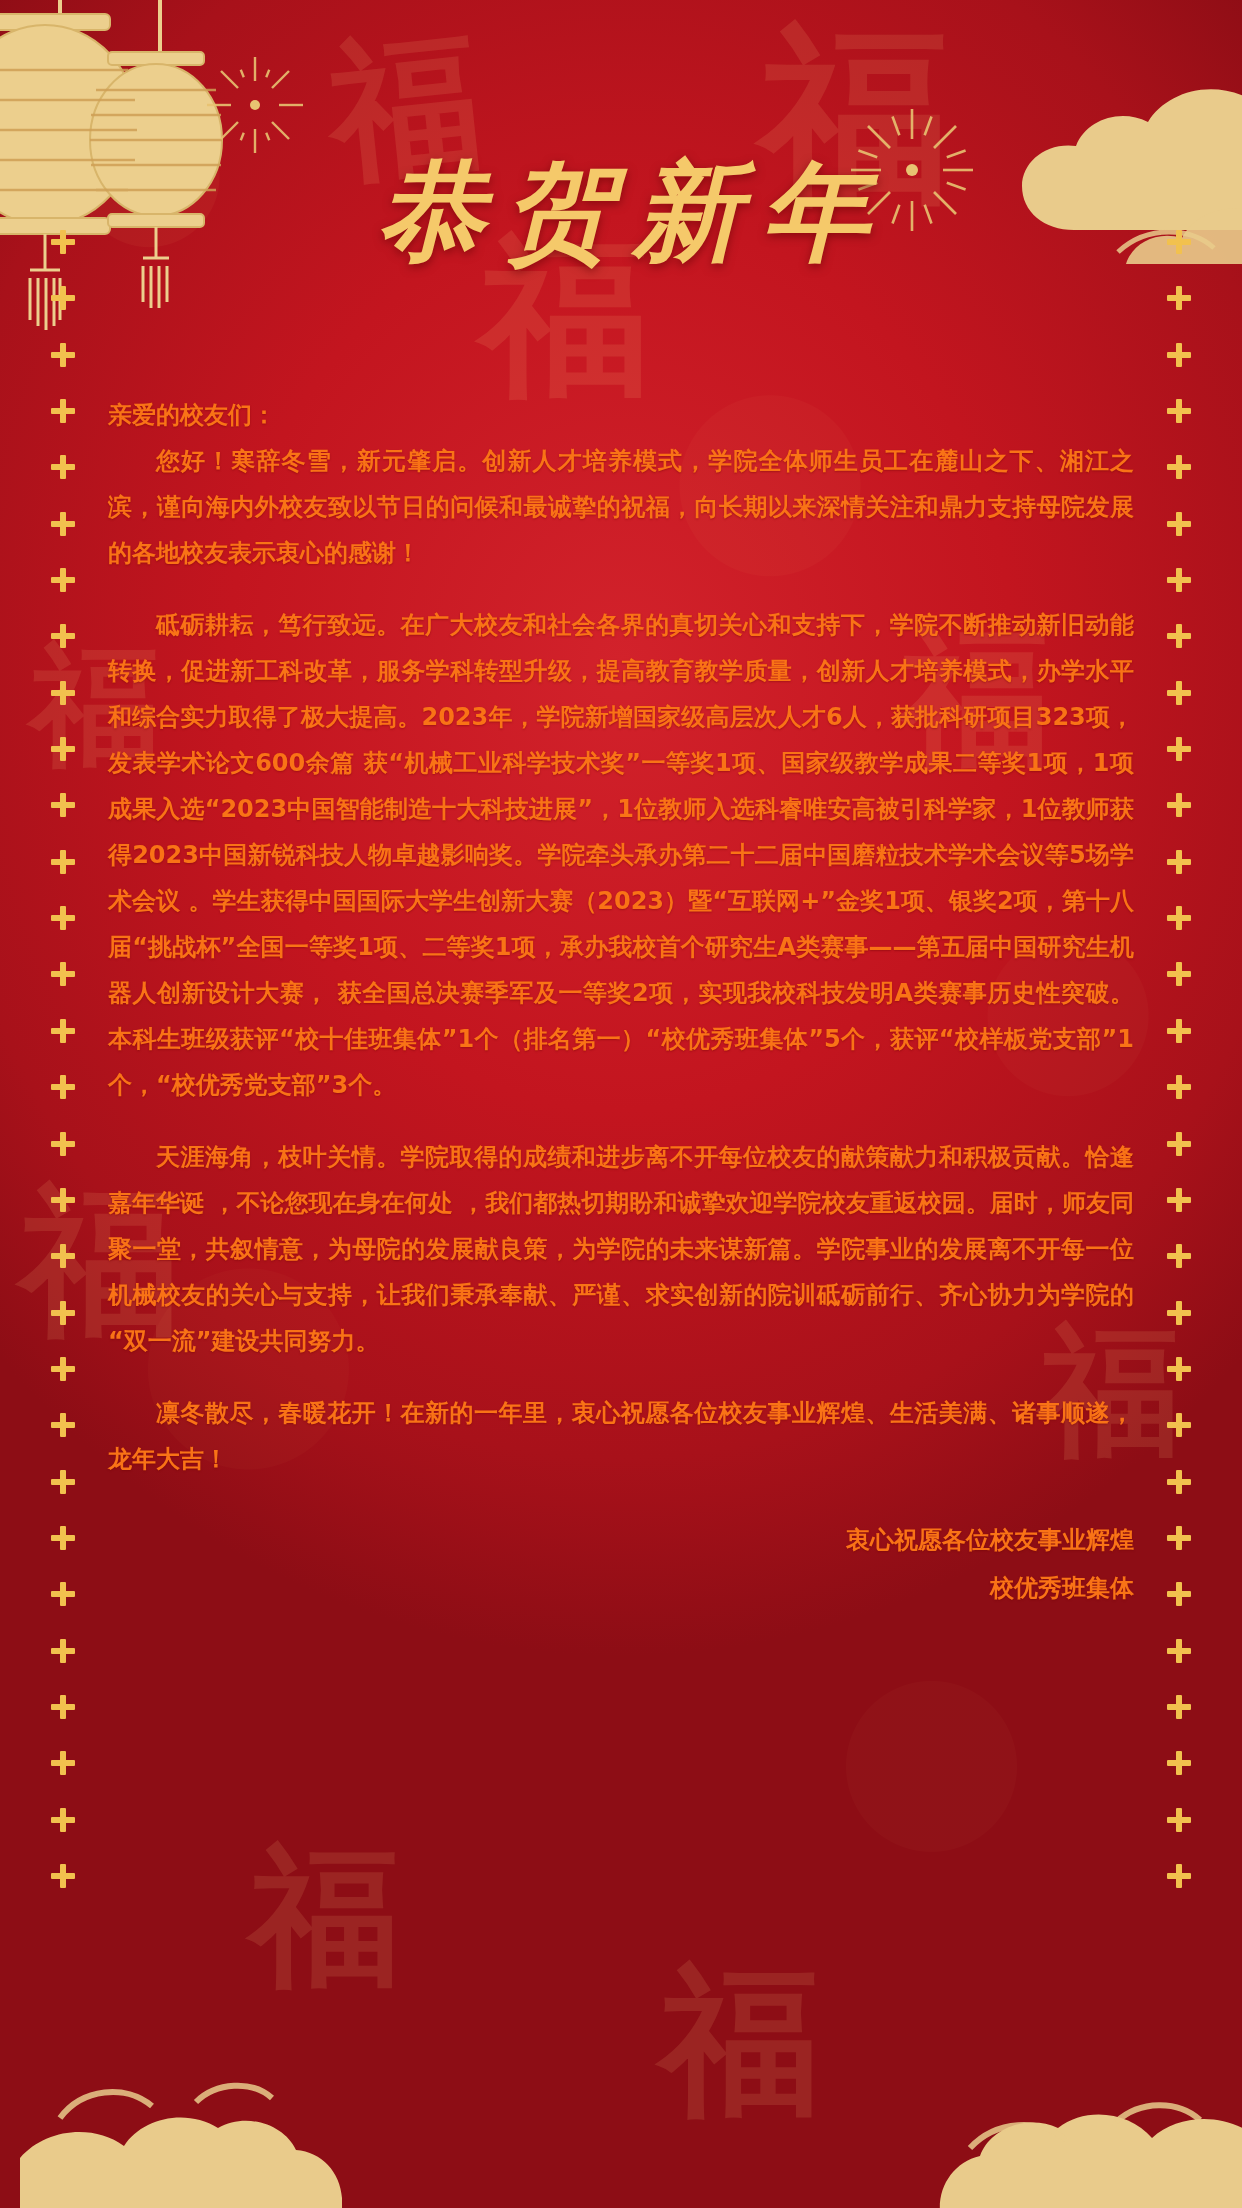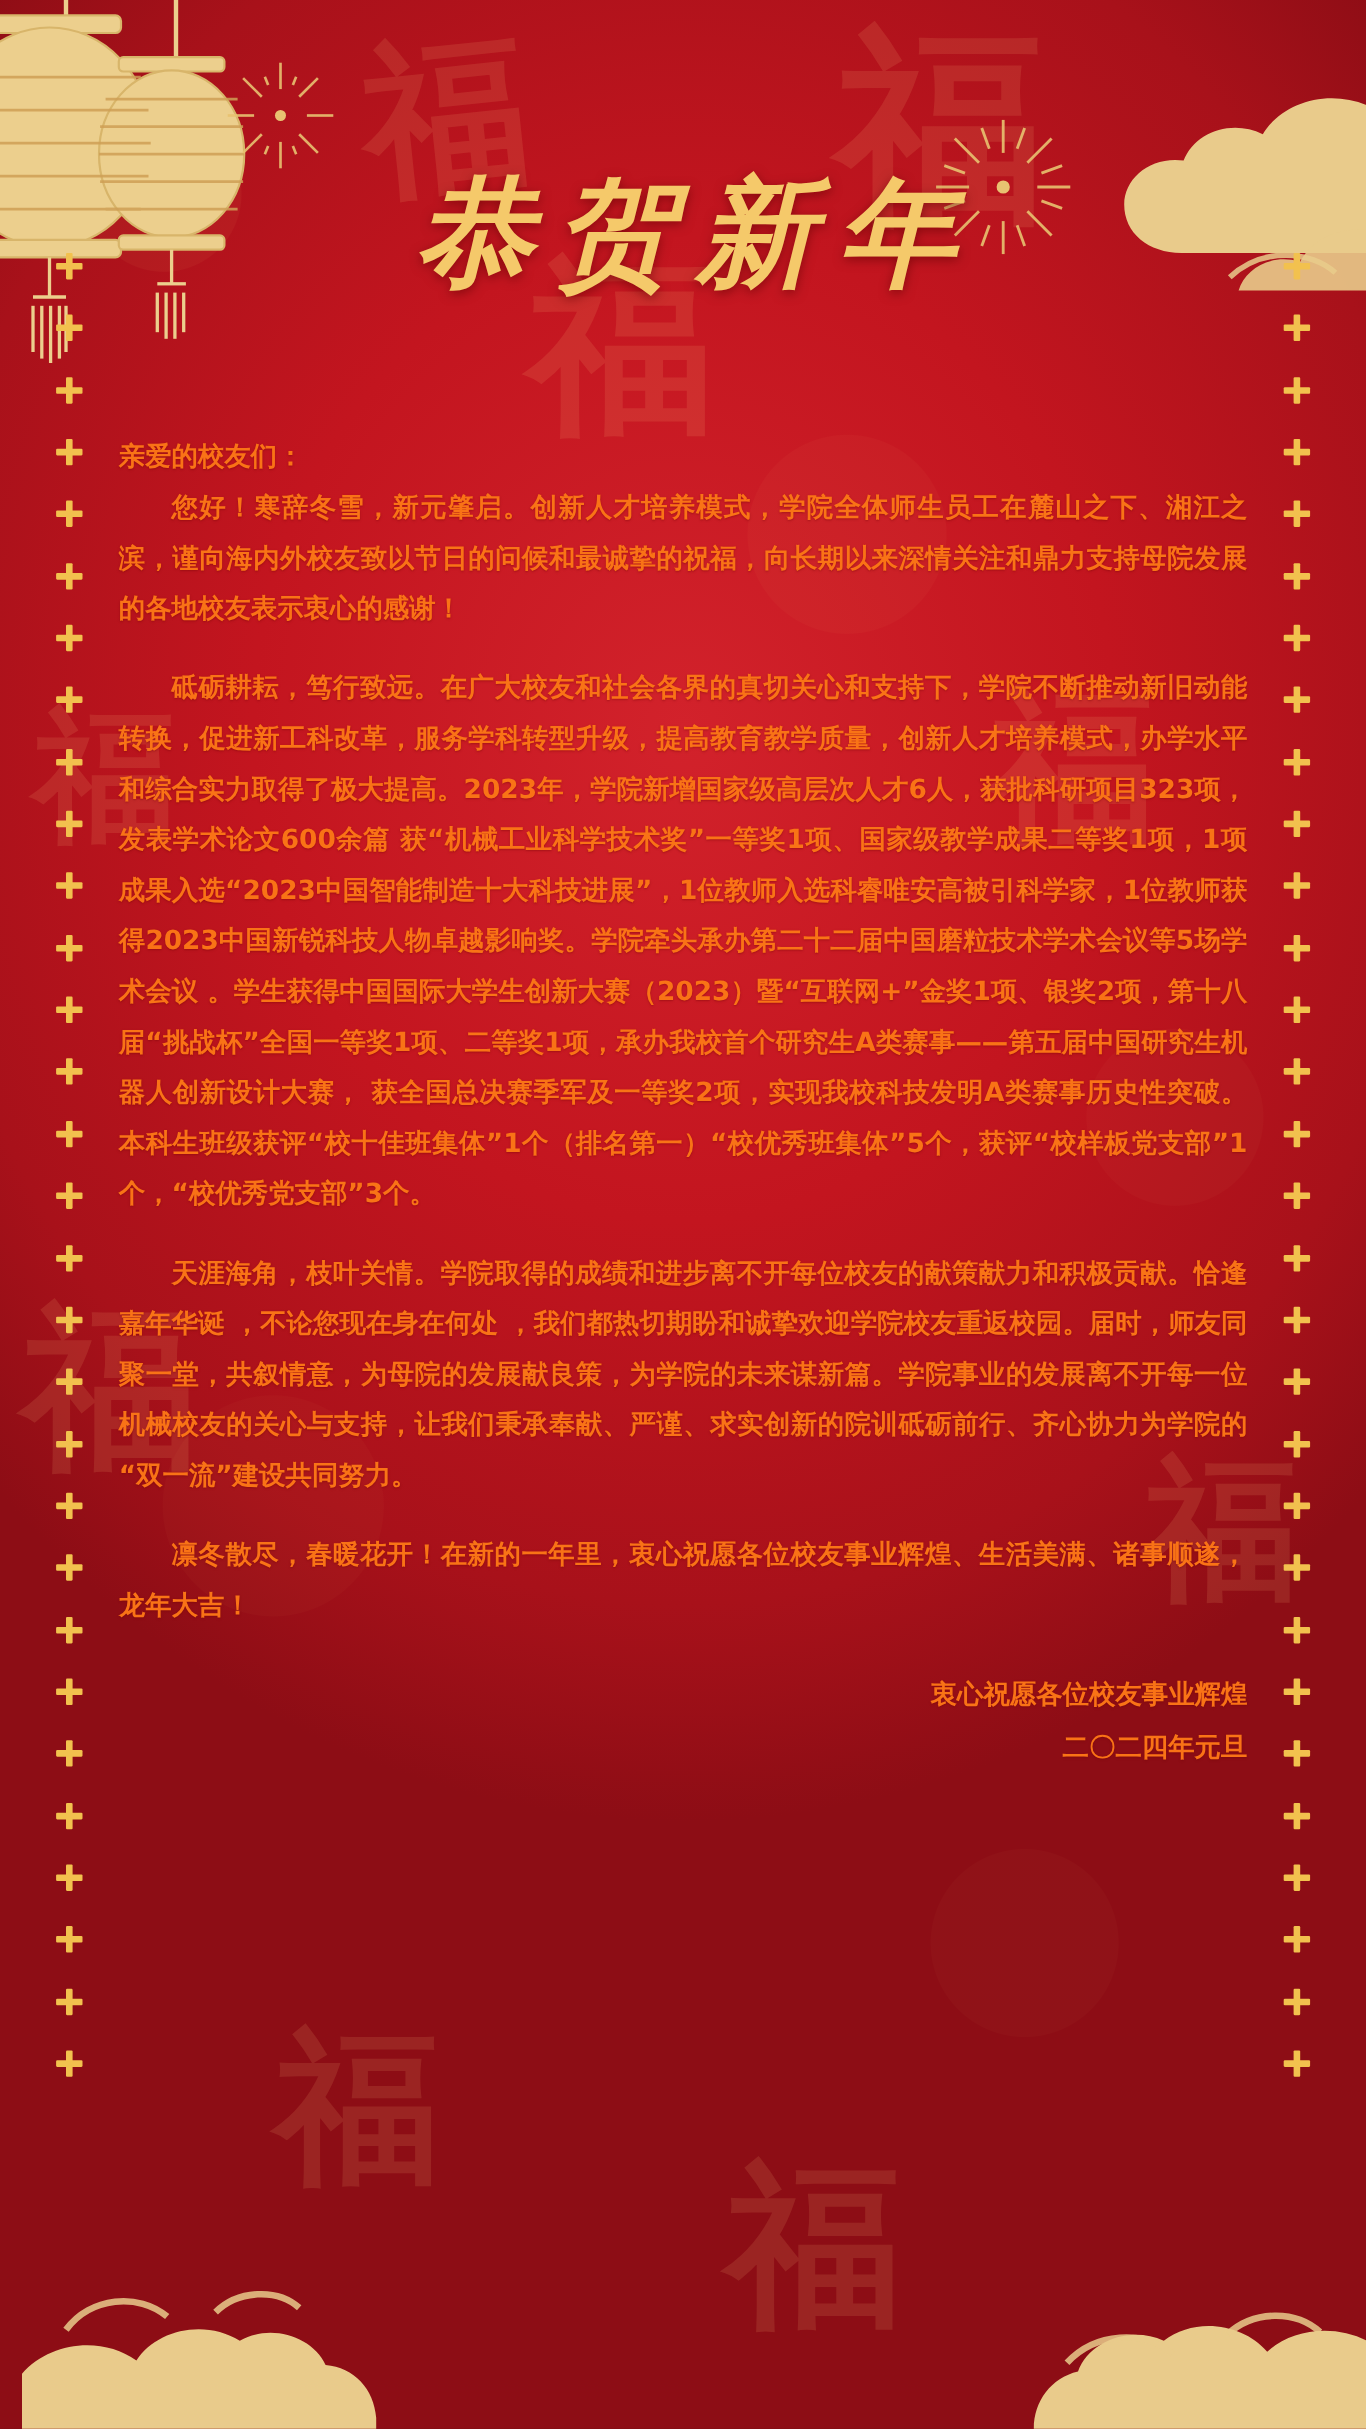--- a/index.html
+++ b/index.html
@@ -325,15 +325,15 @@
 
 <div class="letter">
   <p class="salutation">亲爱的校友们：</p>
   <p class="para">您好！寒辞冬雪，新元肇启。创新人才培养模式，学院全体师生员工在麓山之下、湘江之滨，谨向海内外校友致以节日的问候和最诚挚的祝福，向长期以来深情关注和鼎力支持母院发展的各地校友表示衷心的感谢！</p>
   <p class="para gap">砥砺耕耘，笃行致远。在广大校友和社会各界的真切关心和支持下，学院不断推动新旧动能转换，促进新工科改革，服务学科转型升级，提高教育教学质量，创新人才培养模式，办学水平和综合实力取得了极大提高。2023年，学院新增国家级高层次人才6人，获批科研项目323项，发表学术论文600余篇 获“机械工业科学技术奖”一等奖1项、国家级教学成果二等奖1项，1项成果入选“2023中国智能制造十大科技进展”，1位教师入选科睿唯安高被引科学家，1位教师获得2023中国新锐科技人物卓越影响奖。学院牵头承办第二十二届中国磨粒技术学术会议等5场学术会议 。学生获得中国国际大学生创新大赛（2023）暨“互联网+”金奖1项、银奖2项，第十八届“挑战杯”全国一等奖1项、二等奖1项，承办我校首个研究生A类赛事——第五届中国研究生机器人创新设计大赛， 获全国总决赛季军及一等奖2项，实现我校科技发明A类赛事历史性突破。本科生班级获评“校十佳班集体”1个（排名第一）“校优秀班集体”5个，获评“校样板党支部”1个，“校优秀党支部”3个。</p>
   <p class="para gap">天涯海角，枝叶关情。学院取得的成绩和进步离不开每位校友的献策献力和积极贡献。恰逢嘉年华诞 ，不论您现在身在何处 ，我们都热切期盼和诚挚欢迎学院校友重返校园。届时，师友同聚一堂，共叙情意，为母院的发展献良策，为学院的未来谋新篇。学院事业的发展离不开每一位机械校友的关心与支持，让我们秉承奉献、严谨、求实创新的院训砥砺前行、齐心协力为学院的“双一流”建设共同努力。</p>
   <p class="para gap">凛冬散尽，春暖花开！在新的一年里，衷心祝愿各位校友事业辉煌、生活美满、诸事顺遂，龙年大吉！</p>
 
   <div class="signature">
     <div>衷心祝愿各位校友事业辉煌</div>
-    <div>二〇二四年元旦</div>
+    <div>校优秀班集体</div>
   </div>
 </div>
 
 </body></html>

